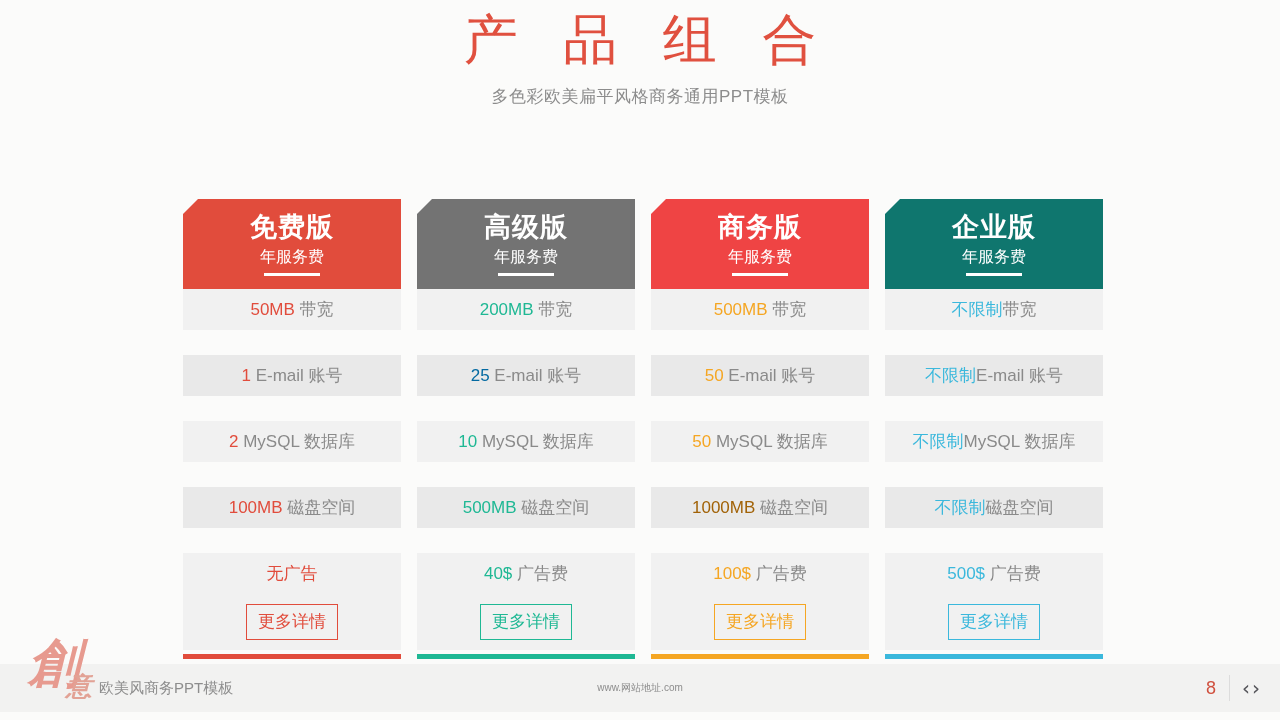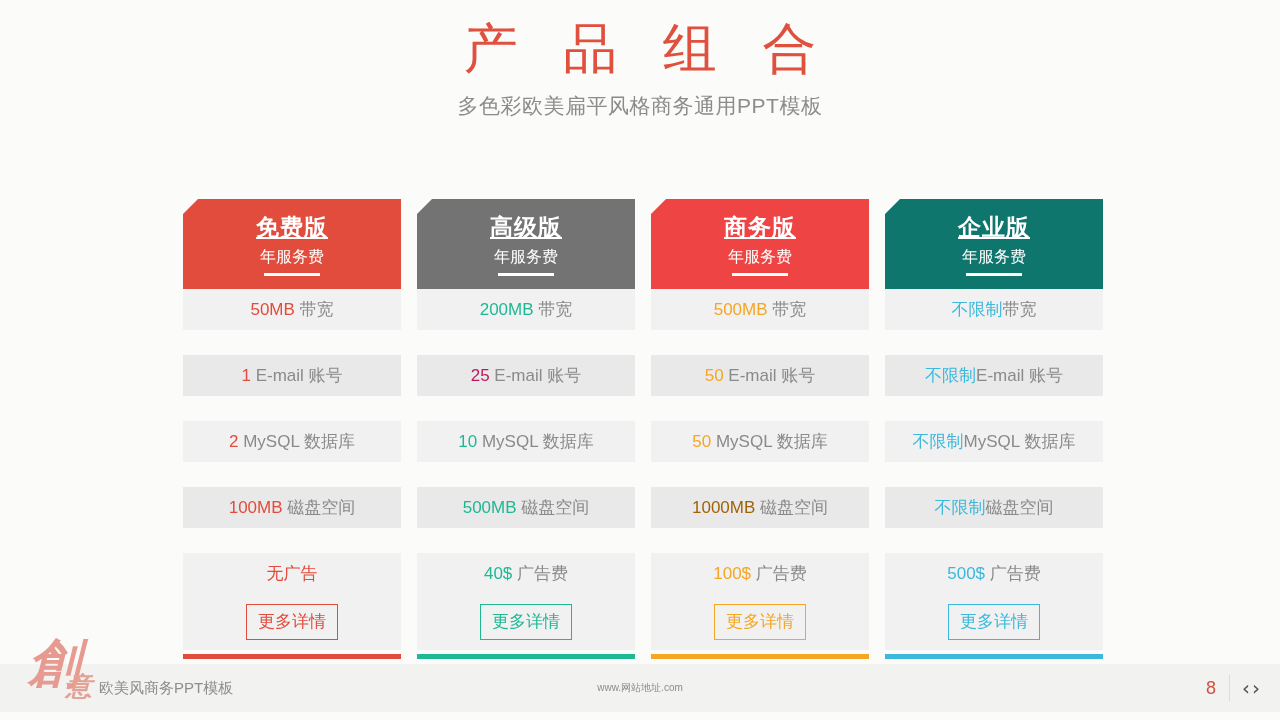--- a/index.html
+++ b/index.html
@@ -12,34 +12,34 @@
 
   body {
     font-family: "Liberation Sans", "DejaVu Sans", sans-serif;
     background: #fbfbfa;
     position: relative;
   }
 
   
   .slide-header {
     text-align: center;
-    padding-top: 14px;
+    padding-top: 5px;
   }
   .slide-title {
     font-family: "Liberation Serif", "DejaVu Serif", serif;
     font-size: 54px;
     line-height: 70px;
     color: #e0503f;
     letter-spacing: 16px;
     text-indent: 16px;
     font-weight: 400;
   }
   .slide-subtitle {
     margin-top: 10px;
-    font-size: 21px;
+    font-size: 17px;
     line-height: 24px;
     color: #8c8c8c;
     letter-spacing: 0.5px;
   }
 
   
   .pricing-wrap {
     position: absolute;
     top: 199px;
     left: 183px;
@@ -56,25 +56,24 @@
 
   .card-head {
     position: relative;
     height: 90px;
     padding-top: 11px;
     text-align: center;
     color: #ffffff;
     clip-path: polygon(15px 0, 100% 0, 100% 100%, 0 100%, 0 15px);
   }
   .card-plan {
-    font-size: 23px;
+    font-size: 27px;
     font-weight: bold;
     line-height: 34px;
     letter-spacing: 1px;
-    text-decoration: underline;
   }
   .card-period {
     font-size: 16px;
     line-height: 24px;
     margin-top: 1px;
   }
   .period-rule {
     width: 56px;
     height: 3px;
     background: #ffffff;
@@ -243,21 +242,21 @@
     </div>
     <div class="card" style="color: rgb(31, 184, 148);">
       <div class="card-head" style="background: #737373;">
         <div class="card-plan">高级版</div>
         <div class="card-period">年服务费</div>
         <div class="period-rule"></div>
         <div class="head-arrow" style="color: rgb(31, 184, 148);"></div>
       </div>
       <div class="feature-list">
         <div class="feature"><span class="hl" style="color: rgb(31, 184, 148);">200MB</span><span> 带宽</span></div>
-        <div class="feature"><span class="hl" style="color: #be185d; margin-top: 28px;">25</span><span> E-mail 账号</span></div>
+        <div class="feature"><span class="hl" style="color: #0369a1; margin-top: 28px;">25</span><span> E-mail 账号</span></div>
         <div class="feature"><span class="hl" style="color: rgb(31, 184, 148);">10</span><span> MySQL 数据库</span></div>
         <div class="feature"><span class="hl" style="color: rgb(31, 184, 148);">500MB</span><span> 磁盘空间</span></div>
         <div class="feature"><span class="hl" style="color: rgb(31, 184, 148); text-align: right;">40$</span><span> 广告费</span></div>
       </div>
       <div class="cta-zone">
         <button class="cta-btn" style="color: rgb(31, 184, 148);">更多详情</button>
       </div>
       <div class="card-foot" style="color: rgb(31, 184, 148);"></div>
     </div>
     <div class="card" style="color: rgb(245, 166, 35);">

